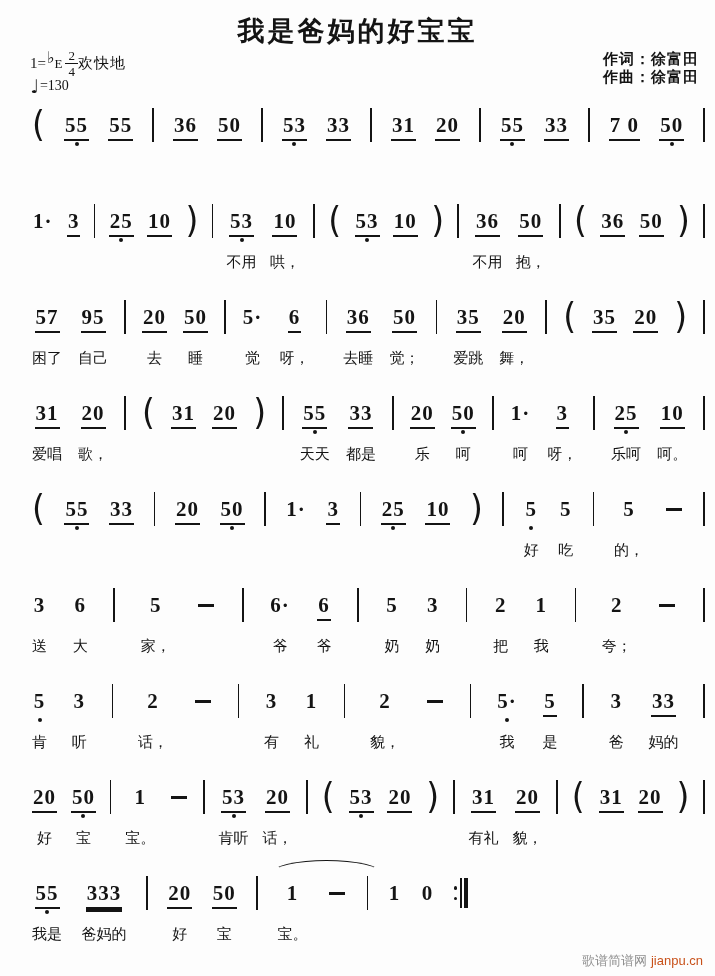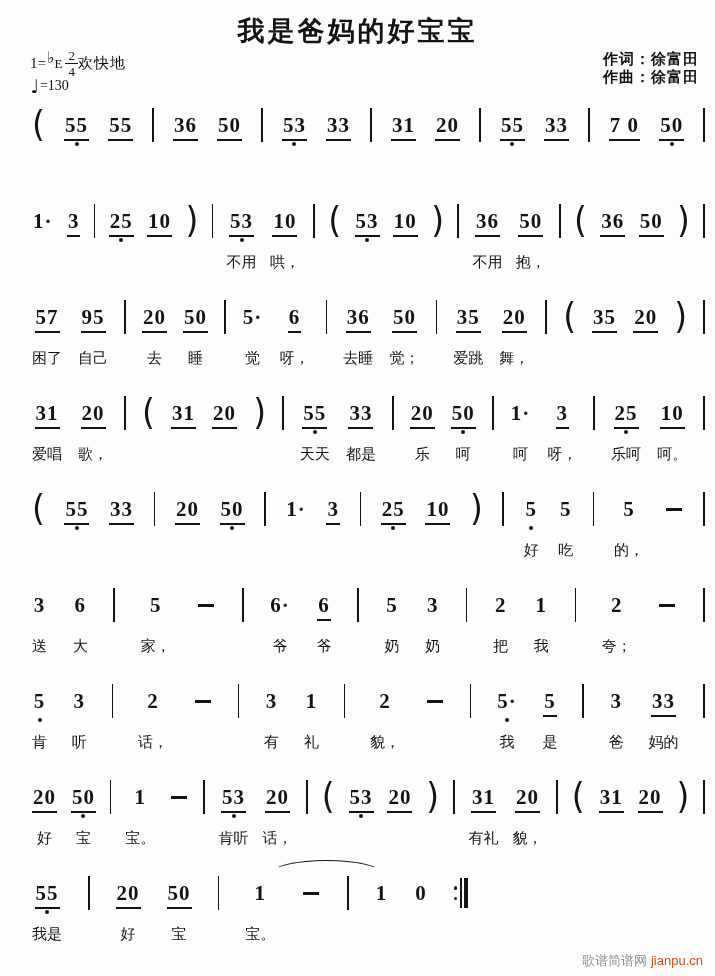--- a/index.html
+++ b/index.html
@@ -732,20 +732,25 @@
     </div>
     <div class="mline short">
       <div class="tie"></div>
       <div class="col">
         <div class="num"><span class="txt u1">55</span></div>
         <div class="oslot">
           <span class="odot"></span>
         </div>
         <div class="lyric">我是</div>
       </div>
+      <div class="col">
+        <div class="num"><span class="txt u2">333</span></div>
+        <div class="oslot"></div>
+        <div class="lyric">爸妈的</div>
+      </div>
       <div class="bar"></div>
       <div class="col">
         <div class="num"><span class="txt u1">20</span></div>
         <div class="oslot"></div>
         <div class="lyric">好</div>
       </div>
       <div class="col">
         <div class="num"><span class="txt u1">50</span></div>
         <div class="oslot"></div>
         <div class="lyric">宝</div>

